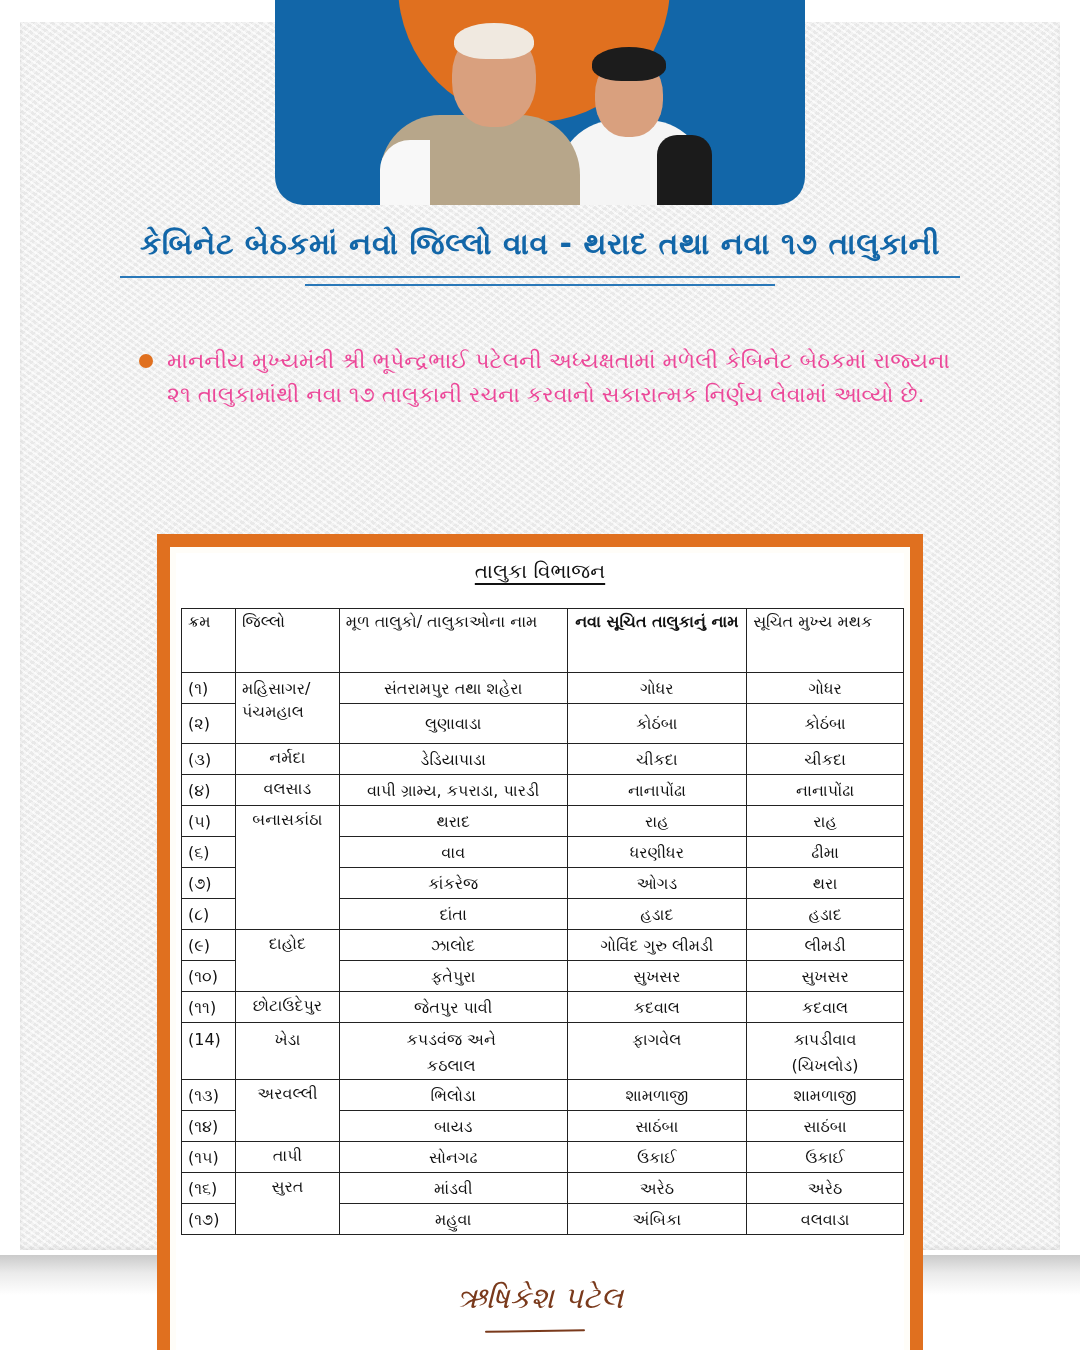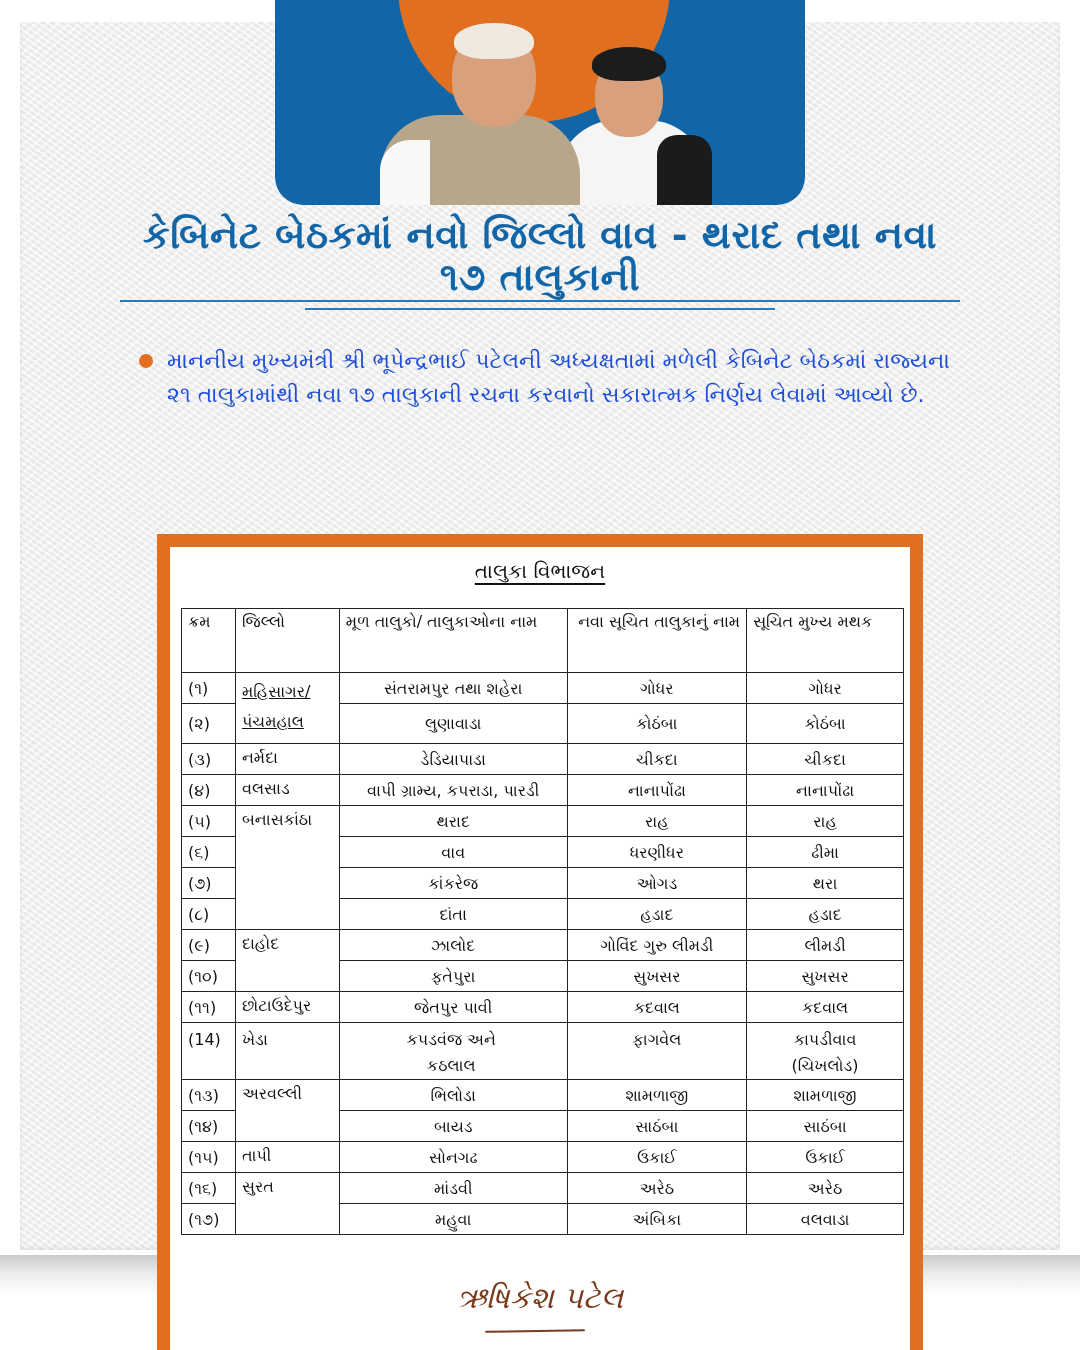--- a/index.html
+++ b/index.html
@@ -37,29 +37,29 @@
     .head { position: absolute; border-radius: 48% 48% 45% 45%; background: #d9a07e; }
     .hair-bald { position: absolute; border-radius: 50% 50% 40% 40%; background: #f0e9e0; }
     .hair-dark { position: absolute; border-radius: 50% 50% 40% 40%; background: #1c1c1c; }
     .body-jacket { position: absolute; border-radius: 60px 60px 0 0; }
 
     
     .title {
       position: absolute; left: 120px; top: 214px; width: 840px; text-align: center;
       color: #1266a8; font-family: "DejaVu Sans", sans-serif; font-weight: bold;
     }
-    .title-line { font-size: 38px; line-height: 42px; letter-spacing: 0.5px; }
+    .title-line { font-size: 30px; line-height: 60px; letter-spacing: 0.5px; }
     .title-rule { height: 2px; background: #2a78b8; margin: 2px auto 6px; }
     .rule-1 { width: 840px; }
     .rule-2 { width: 470px; margin-top: 2px; }
 
     
     .bullets {
       position: absolute; left: 137px; top: 344px; width: 830px;
-      color: #1d4ed8; font-size: 22px;
+      color: #ec4899; font-size: 22px;
     }
     .bullet { display: flex; align-items: flex-start; margin-bottom: 14px; }
     .bullet-dot {
       width: 14px; height: 14px; border-radius: 50%; background: #e0701f;
       flex: none; margin: 10px 14px 0 2px;
     }
     .bullet-text { line-height: 34px; }
 
     
     .card {
@@ -74,25 +74,25 @@
       text-align: center; font-size: 20px; margin-top: 6px; color: #111;
       text-decoration: underline; text-underline-offset: 5px;
     }
     table {
       position: absolute; left: 5px; top: 55px; width: 723px;
       border-collapse: collapse; font-size: 16px; color: #111;
       font-family: "DejaVu Sans", sans-serif;
     }
     th, td { border: 1.5px solid #222; padding: 0 6px; }
     th { font-weight: normal; text-align: left; vertical-align: top; height: 64px; line-height: 26px; }
-    th.center { text-align: right; }
+    th.center { text-align: center; font-weight: bold; }
     td { height: 31px; text-align: center; }
     td.num { text-align: left; width: 54px; }
     td.district { text-align: left; vertical-align: top; padding-top: 4px; }
-    td.district.centered { text-align: left; }
+    td.district.centered { text-align: center; }
     td.tall { height: 56px; vertical-align: top; padding-top: 4px; line-height: 26px; }
 
     
     .signature {
       position: absolute; left: 440px; top: 1280px; width: 200px; text-align: center;
       color: #7a3a1c; font-size: 30px; font-family: "DejaVu Serif", serif; font-style: italic;
     }
     .signature-line {
       position: absolute; left: 485px; top: 1330px; width: 100px; height: 2px;
       background: #7a3a1c; border-radius: 2px; transform: rotate(-1deg);
@@ -151,21 +151,21 @@
           <th>ક્રમ</th>
           <th>જિલ્લો</th>
           <th>મૂળ તાલુકો/ તાલુકાઓના નામ</th>
           <th class="center">નવા સૂચિત તાલુકાનું નામ</th>
           <th>સૂચિત મુખ્ય મથક</th>
         </tr>
       </thead>
       <tbody>
         <tr>
           <td class="num">(૧)</td>
-          <td class="district" rowspan="2" style="line-height:30px;text-decoration:underline;">મહિસાગર/ પંચમહાલ</td>
+          <td class="district" rowspan="2" style="line-height:23px;">મહિસાગર/ પંચમહાલ</td>
           <td>સંતરામપુર તથા શહેરા</td>
           <td>ગોધર</td>
           <td>ગોધર</td>
         </tr>
         <tr>
           <td class="num" style="height:40px;">(૨)</td>
           <td>લુણાવાડા</td>
           <td>કોઠંબા</td>
           <td>કોઠંબા</td>
         </tr>

